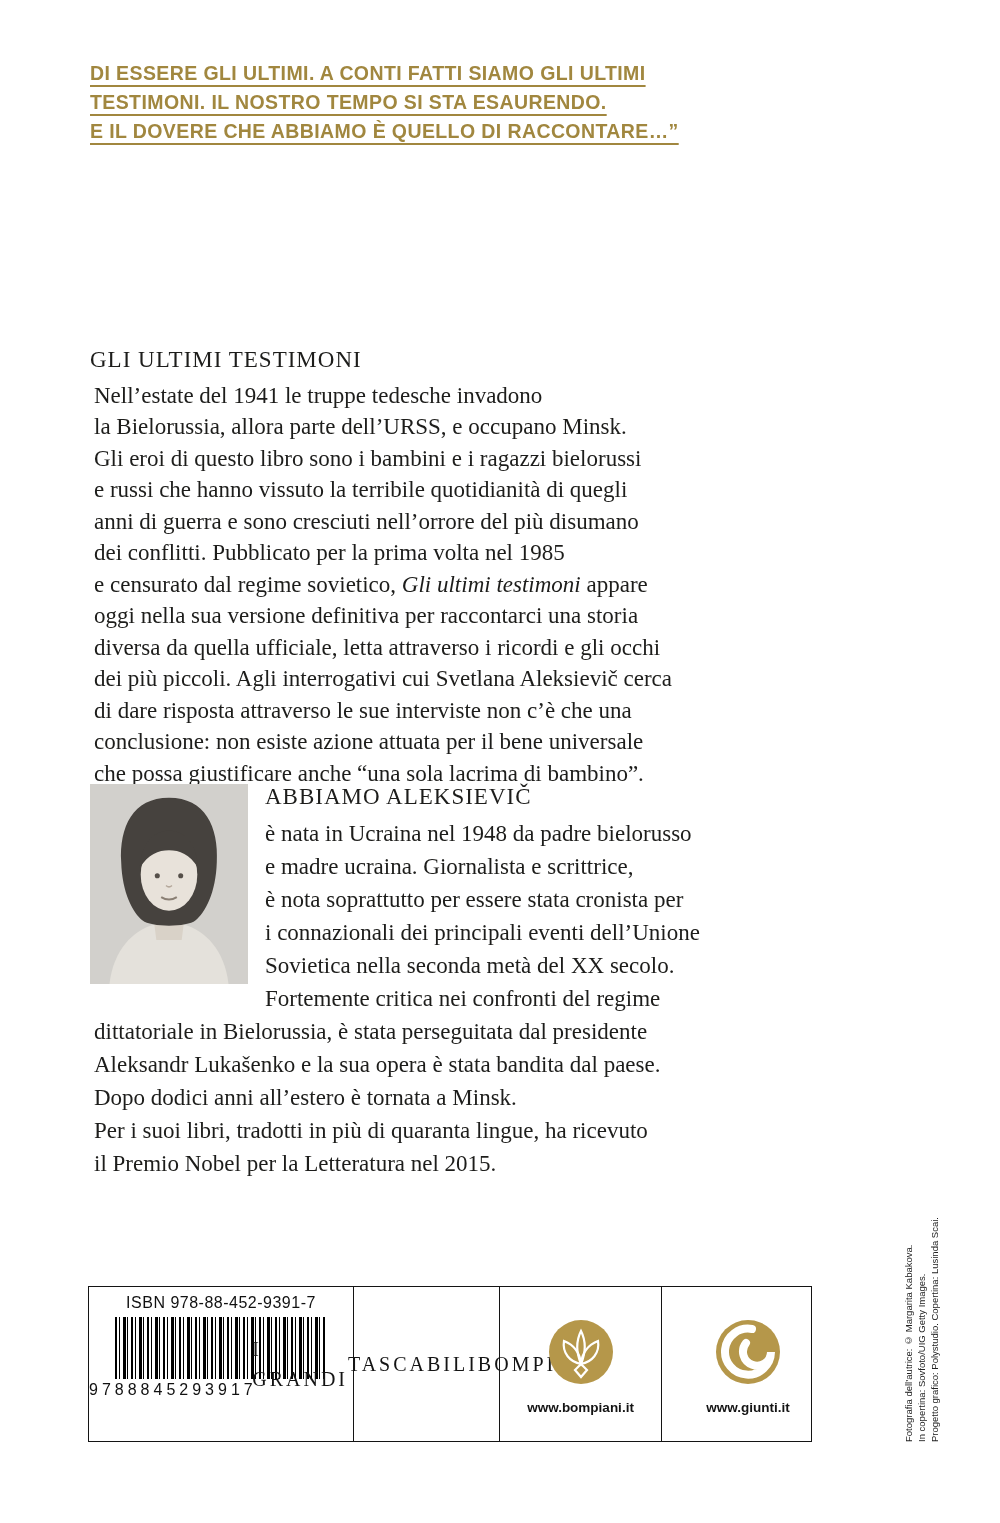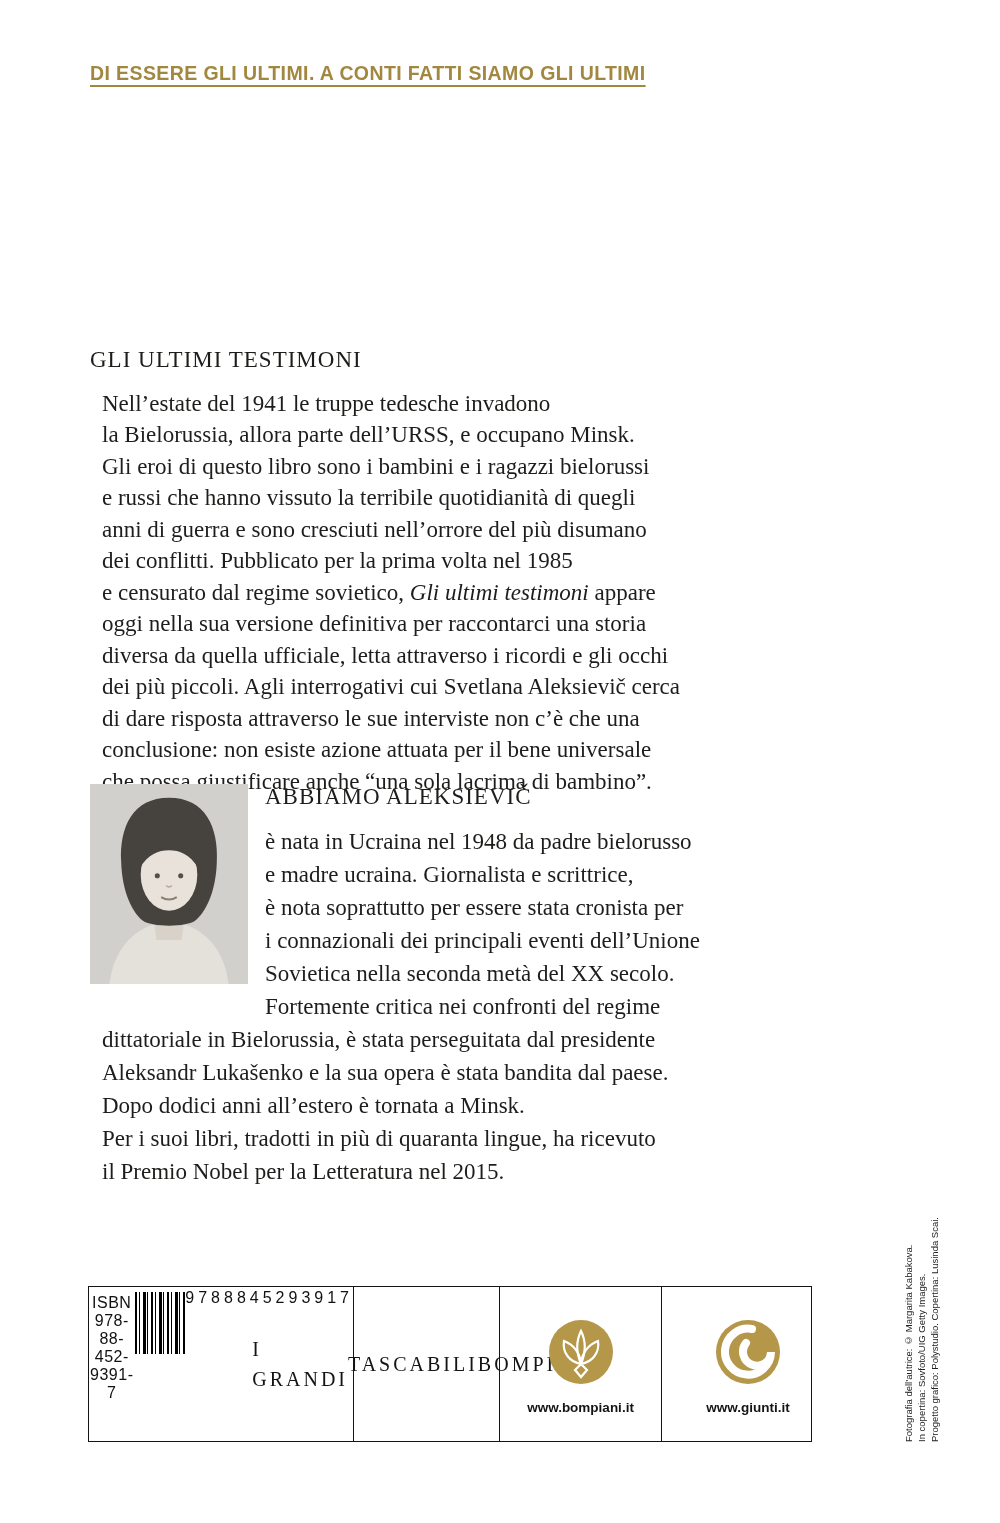--- a/index.html
+++ b/index.html
@@ -33,21 +33,21 @@
 
   
   .synopsis{
     position:absolute;left:90px;top:344px;width:780px;
     font-size:23px;line-height:31.5px;
   }
   .block-title{
     letter-spacing:1px;
   }
   .body-text{
-    margin:12px;
+    margin:4px;
     white-space:pre-line;
   }
   .italic{font-style:italic;}
 
   
   .author{
     position:absolute;left:90px;top:780px;width:745px;
     font-size:23px;line-height:33px;
   }
   .photo{
@@ -61,21 +61,21 @@
   
   .footer-box{
     position:absolute;left:88px;top:1286px;
     width:724px;height:156px;
     border:1.5px solid #141414;
     box-sizing:border-box;
     display:flex;
     font-family:"Liberation Sans", sans-serif;
   }
   .fcol{box-sizing:border-box;height:100%;}
-  .col-isbn{width:264px;display:flex;flex-direction:row;}
+  .col-isbn{width:264px;display:flex;flex-direction:column;}
   .col-imprint,.col-bompiani,.col-giunti{border-left:1.5px solid #141414;}
   .col-imprint{width:146px;}
   .col-bompiani{width:162px;}
   .col-giunti{flex:1;padding-left:23px;}
 
   .isbn-label{
     text-align:center;
     font-size:16px;
     letter-spacing:0.5px;
     margin-top:7px;
@@ -154,20 +154,22 @@
   }
   .credits div{line-height:13px;}
 </style>
 </head>
 <body>
 
 <div class="page">
 
   <div class="quote">
     <div class="qline">DI ESSERE GLI ULTIMI. A CONTI FATTI SIAMO GLI ULTIMI</div>
+    <div class="qline">TESTIMONI. IL NOSTRO TEMPO SI STA ESAURENDO.</div>
+    <div class="qline">E IL DOVERE CHE ABBIAMO È QUELLO DI RACCONTARE…”</div>
   </div>
 
   <div class="synopsis">
     <div class="block-title">GLI ULTIMI TESTIMONI</div>
     <p class="body-text"><span>Nell’estate del 1941 le truppe tedesche invadono
 la Bielorussia, allora parte dell’URSS, e occupano Minsk.
 Gli eroi di questo libro sono i bambini e i ragazzi bielorussi
 e russi che hanno vissuto la terribile quotidianità di quegli
 anni di guerra e sono cresciuti nell’orrore del più disumano
 dei conflitti. Pubblicato per la prima volta nel 1985

